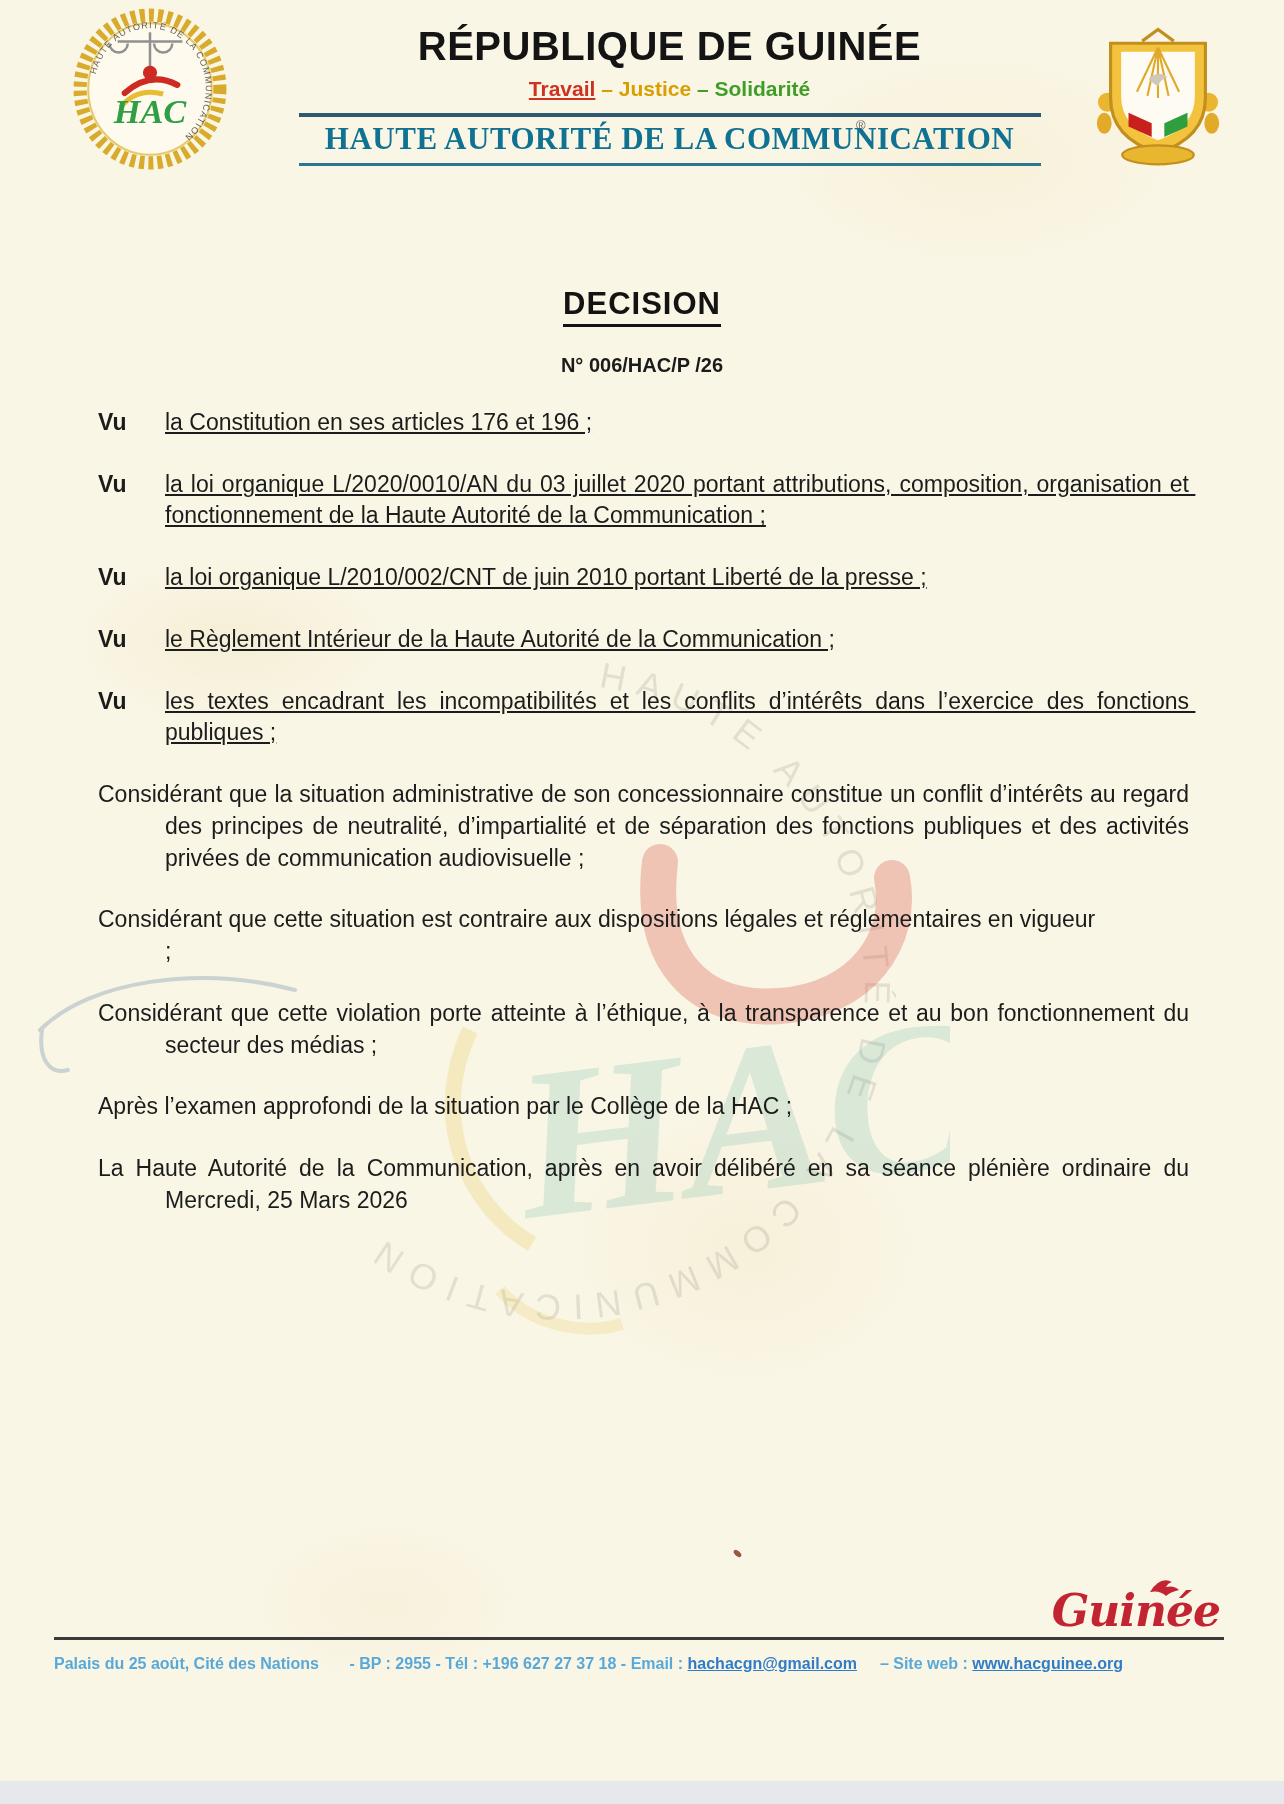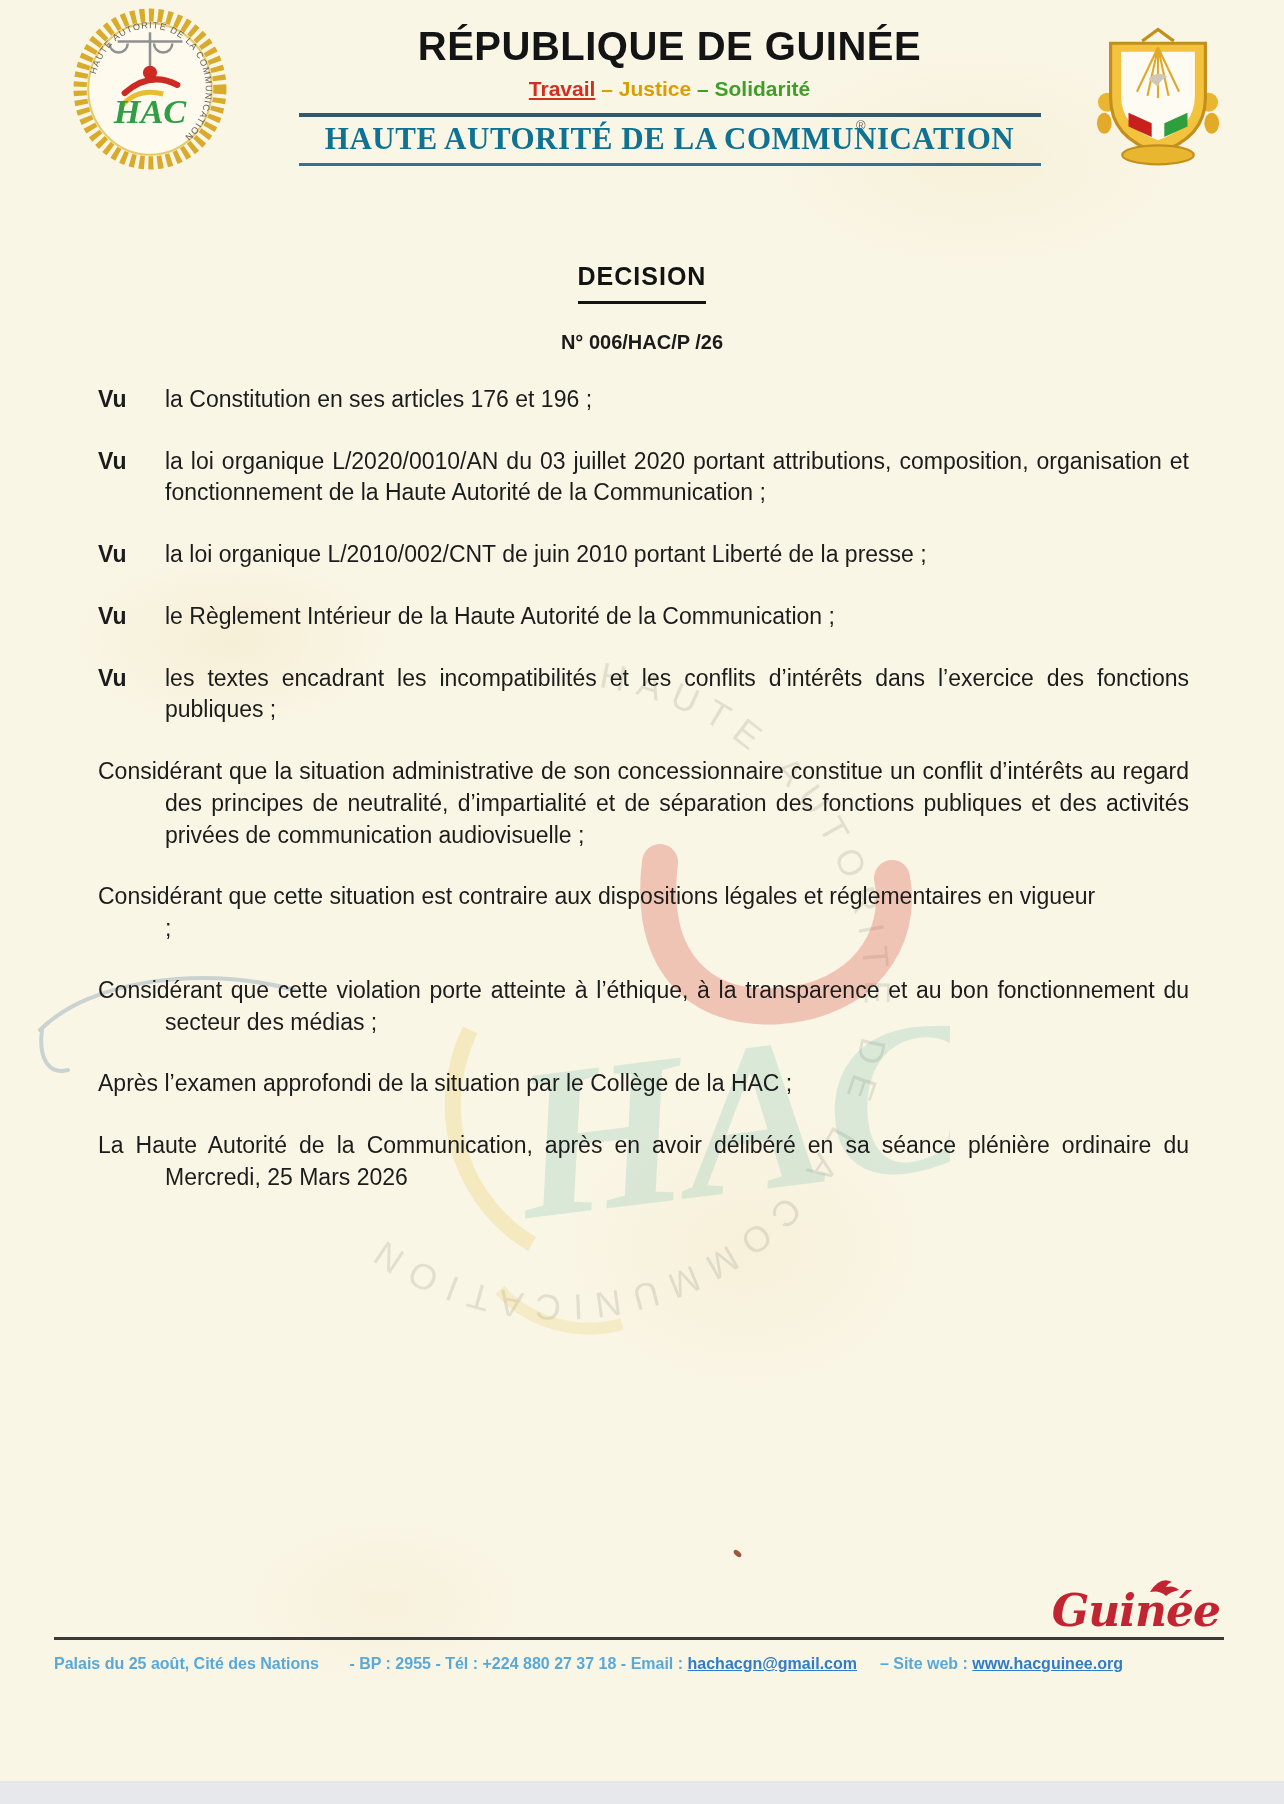--- a/index.html
+++ b/index.html
@@ -38,34 +38,34 @@
   }
   .authority {
     font-family:"Liberation Serif", serif; font-weight:bold;
     font-size:31px; color:#0f7292; letter-spacing:.5px;
   }
   .reg-mark { position:absolute; left:856px; top:118px; font-size:13px; color:#666; }
 
   
   .decision-block { position:relative; text-align:center; margin-top:86px; z-index:2; }
   .decision-title {
-    display:inline-block; font-size:25px; font-weight:bold; letter-spacing:1px;
-    color:#131313; border-bottom:3px solid #131313; padding-bottom:10px;
+    display:inline-block; font-size:31px; font-weight:bold; letter-spacing:1px;
+    color:#131313; border-bottom:3px solid #131313; padding-bottom:2px;margin-top:24px;
   }
   .decision-number  { margin-top:27px; font-size:20px; font-weight:bold; color:#1b1b1b; }
   .decision-subject { margin-top:31px; font-size:24px; font-weight:bold; color:#141414; }
 
   
   .body-text {
     position:relative; z-index:2; margin:30px 95px 0 98px;
     font-size:23px; color:#1c1c1c; line-height:1.38;
   }
   .vu-row  { display:flex; margin-bottom:30px; }
   .vu-label{ width:67px; flex:none; font-weight:bold; }
-  .vu-text { flex:1; text-align:justify; white-space:pre-wrap; }
+  .vu-text { flex:1; text-align:justify; white-space:pre-wrap;text-decoration:underline; }
   .para {
     margin-bottom:30px; padding-left:67px; text-indent:-67px;
     text-align:justify; white-space:pre-wrap;
   }
 
   
   .watermark { position:absolute; left:170px; top:600px; width:780px; height:780px; z-index:1; pointer-events:none; }
   .scribble  { position:absolute; left:30px;  top:910px; width:300px; height:220px; z-index:1; pointer-events:none; }
   .speck { position:absolute; left:733px; top:1551px; width:9px; height:5px; background:#8a3c20;
            border-radius:50%; transform:rotate(40deg); opacity:.85; z-index:2; }
@@ -212,21 +212,21 @@
       <span class="brand-inner">
         <svg class="brand-bird" width="40" height="24" viewBox="0 0 40 24">
           <path d="M 4,20 q 10,-16 22,-10 q -4,1 -6,5 q 8,-2 13,3 q -9,2 -13,6 q -6,-6 -16,-4 z" fill="#c32431"></path>
         </svg>
         <span class="brand-text">Guinée</span>
       </span>
     </div>
     <hr class="footer-rule">
     <div class="footer-line">
       <span>Palais du 25 août, Cité des Nations</span><span class="gap"></span>
-      <span>- BP : 2955 - Tél : +224 880 27 37 18 - Email :</span>
+      <span>- BP : 2955 - Tél : +196 627 27 37 18 - Email :</span>
       <a class="doc-link">hachacgn@gmail.com</a>
       <span class="gap" style="width:14px"></span>
       <span>– Site web :</span>
       <a class="doc-link site-link">www.hacguinee.org</a>
     </div>
   </div>
 
 </div>
 
 <div class="bottom-strip"></div>

